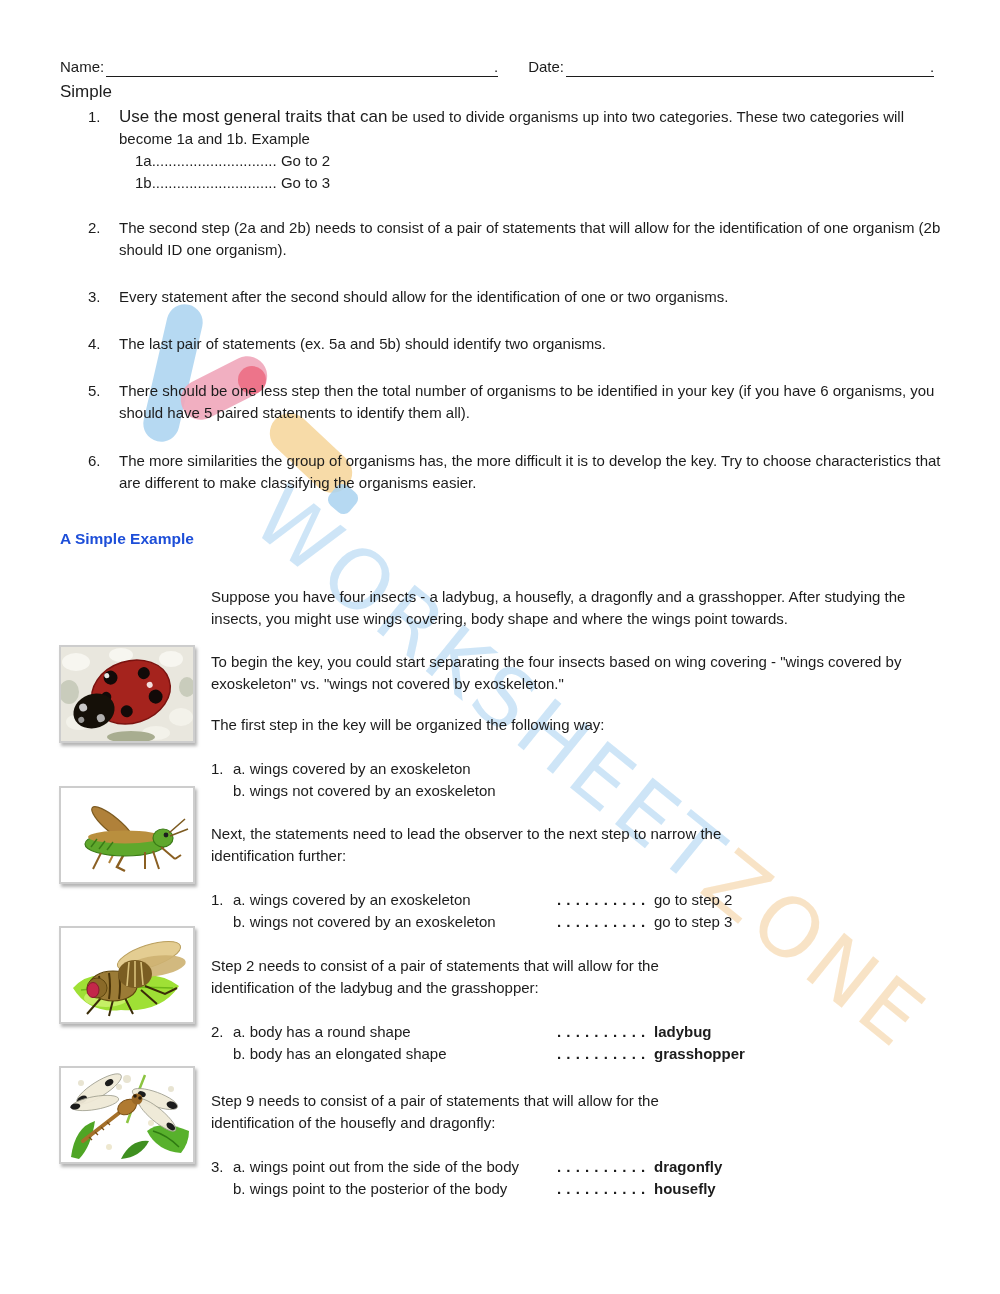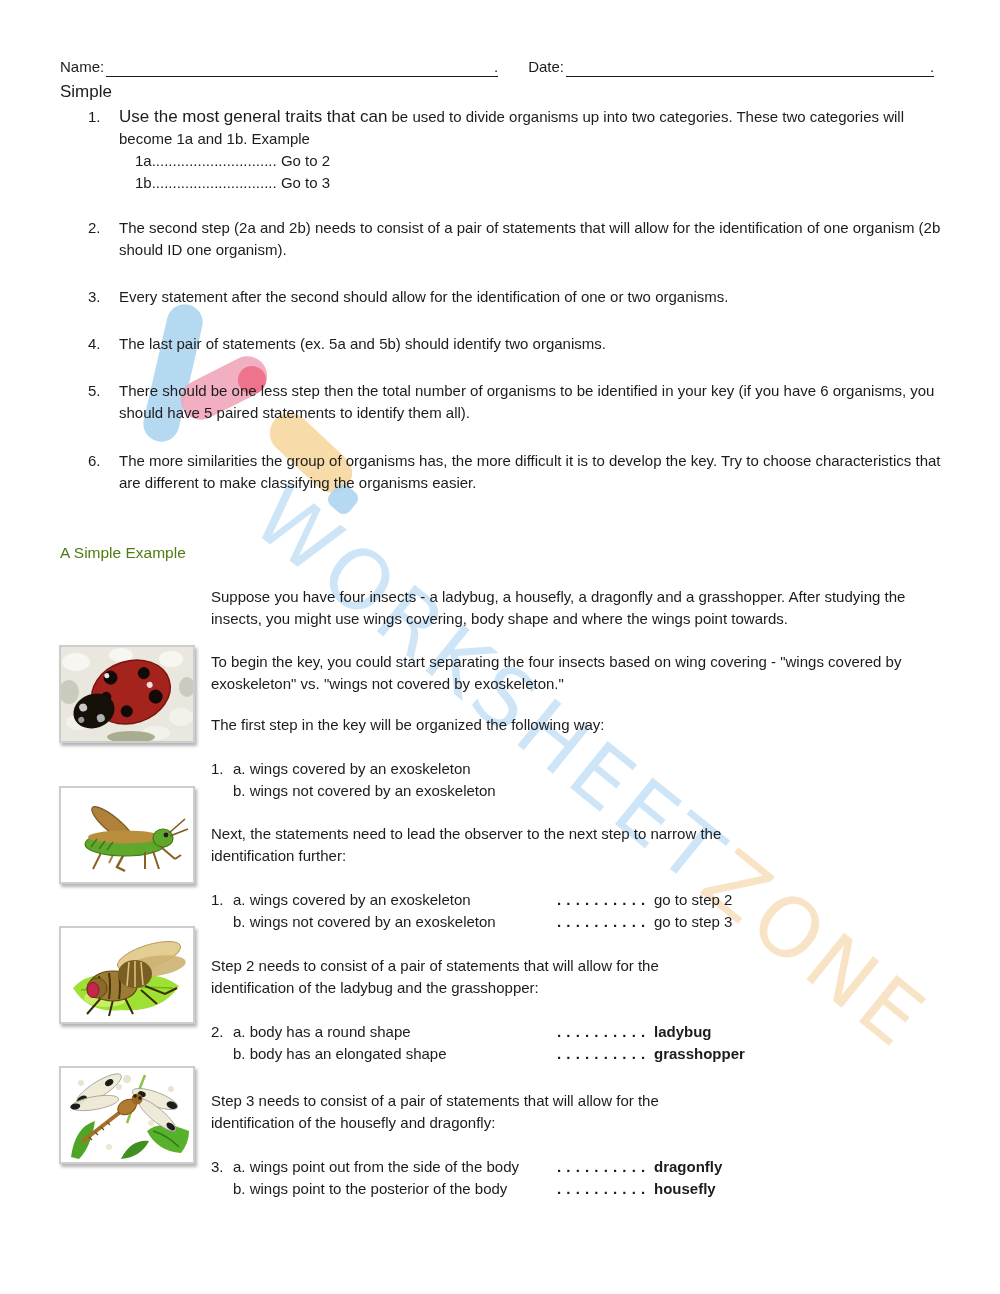--- a/index.html
+++ b/index.html
@@ -32,21 +32,21 @@
   .nline{width:392px;}
   .dline{width:368px;}
   .hgap{width:30px;flex:none;}
   .steps-title{left:60px;top:82px;font-size:17px;}
   .steps{left:88px;top:106px;width:855px;line-height:22px;}
   .step{display:flex;margin-bottom:25px;}
   .step .num{width:31px;flex:none;}
   .step .body{flex:1;}
   .lead-big{font-size:17px;}
   .sub{line-height:22px;margin-left:16px;}
-  .section-title{left:60px;top:544px;font-weight:normal;color:#4d7c0f;font-size:15.5px;}
+  .section-title{left:60px;top:530px;font-weight:bold;color:#1d4ed8;font-size:15.5px;}
   .example{left:211px;top:586px;width:742px;line-height:22px;}
   .blk{margin-bottom:22px;}
   .mb21{margin-bottom:21px;}
   .mb23{margin-bottom:19px;}
   .mb20{}
   .mb25{margin-bottom:25px;}
   .narrow{width:520px;}
   .krow{display:flex;}
   .knum{width:22px;flex:none;}
   .klabel{width:324px;flex:none;}
@@ -166,21 +166,21 @@
       <span class="kres bold">ladybug</span>
     </div>
     <div class="krow">
       <span class="knum"></span>
       <span class="klabel">b. body has an elongated shape</span>
       <span class="kdots">. . . . . . . . . .</span>
       <span class="kres bold">grasshopper</span>
     </div>
   </div>
 
-  <div class="blk narrow">Step 3 needs to consist of a pair of statements that will allow for the identification of the housefly and dragonfly:</div>
+  <div class="blk narrow">Step 9 needs to consist of a pair of statements that will allow for the identification of the housefly and dragonfly:</div>
 
   <div class="blk">
     <div class="krow">
       <span class="knum">3.</span>
       <span class="klabel">a. wings point out from the side of the body</span>
       <span class="kdots">. . . . . . . . . .</span>
       <span class="kres bold">dragonfly</span>
     </div>
     <div class="krow">
       <span class="knum"></span>

